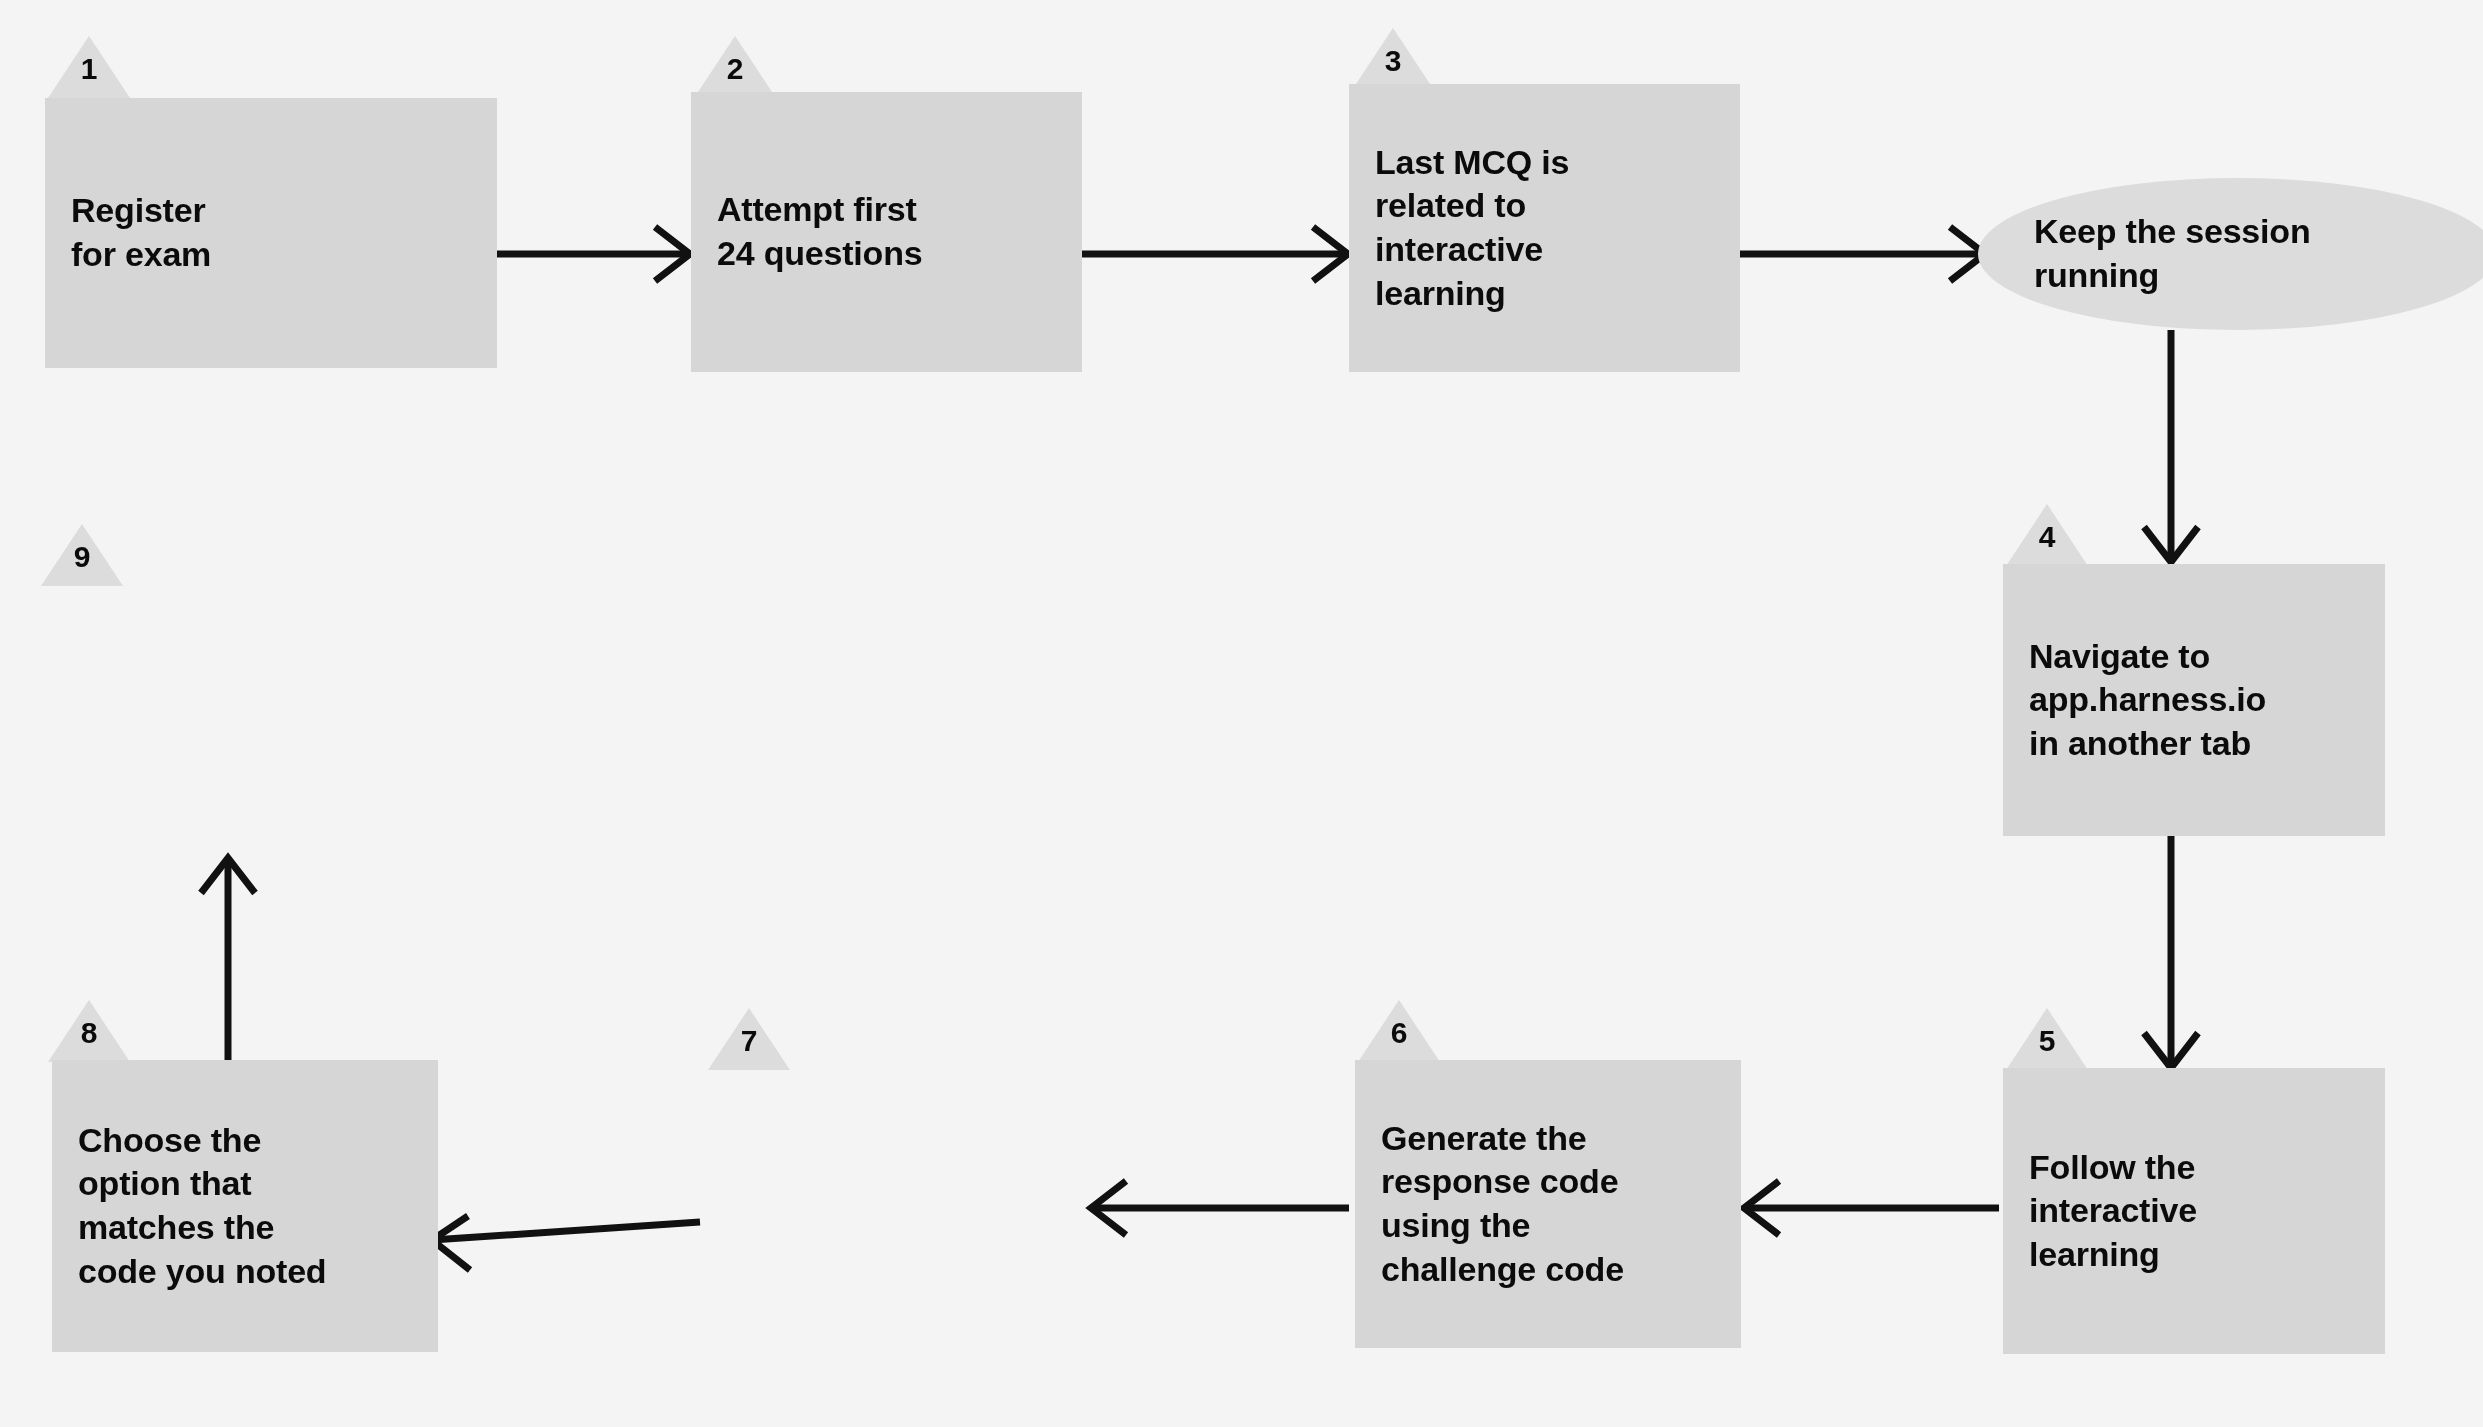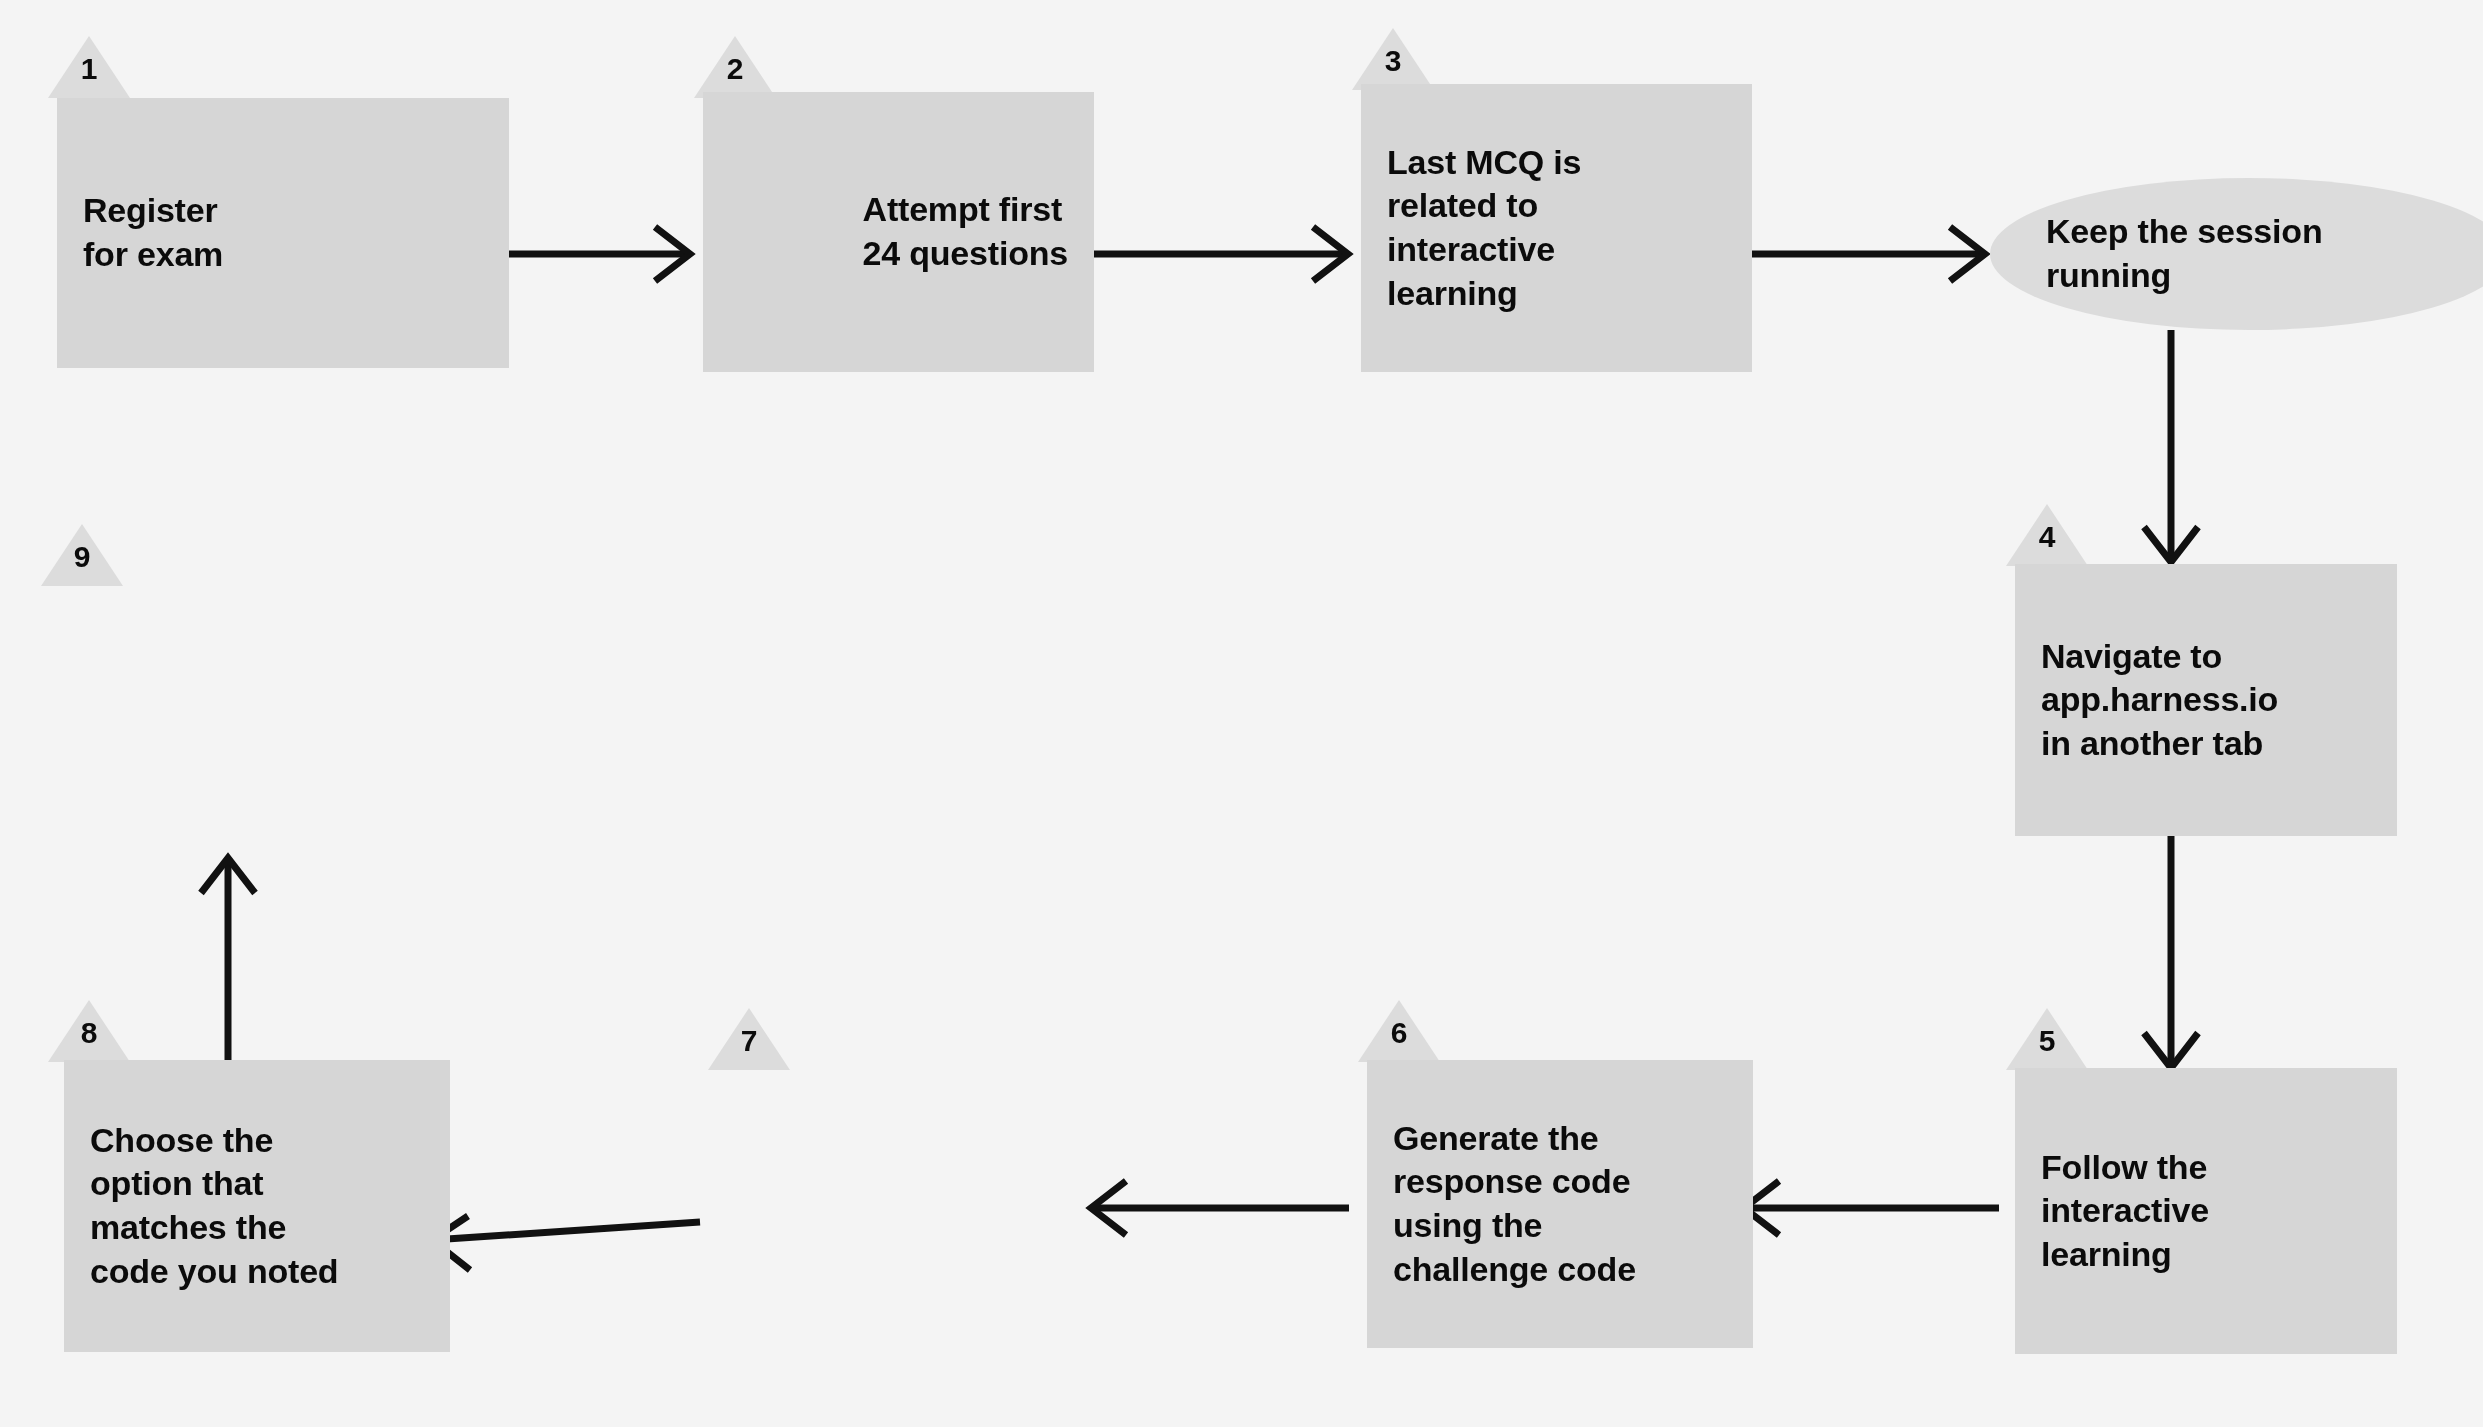--- a/index.html
+++ b/index.html
@@ -15,21 +15,20 @@
     overflow: hidden;
     font-family: "Liberation Sans", sans-serif;
   }
   
   .node {
     position: absolute;
     box-sizing: border-box;
     background: #d6d6d6;
     display: flex;
     align-items: center;
-    margin-left: 12px;
   }
   .node .node-label {
     font-family: "Liberation Sans", sans-serif;
     font-weight: bold;
     font-size: 34px;
     line-height: 1.28;
     color: #0b0b0b;
     padding: 0 26px;
     white-space: pre-line;
     letter-spacing: -0.2px;
@@ -109,21 +108,21 @@
 
   <div class="badge" style="left:48px; top:36px;"></div>
   <div class="badge-num" style="left:69px; top:52px;">1</div>
   <div class="node" style="left:45px; top:98px; width:452px; height:270px;">
     <div class="node-label">Register
 for exam</div>
   </div>
 
   <div class="badge" style="left:694px; top:36px;"></div>
   <div class="badge-num" style="left:715px; top:52px;">2</div>
-  <div class="node" style="left:691px; top:92px; width:391px; height:280px;justify-content:flex-end;">
+  <div class="node" style="left:691px; top:92px; width:391px; height:280px;">
     <div class="node-label">Attempt first
 24 questions</div>
   </div>
 
   <div class="badge" style="left:1352px; top:28px;"></div>
   <div class="badge-num" style="left:1373px; top:44px;">3</div>
   <div class="node" style="left:1349px; top:84px; width:391px; height:288px;">
     <div class="node-label">Last MCQ is
 related to
 interactive

